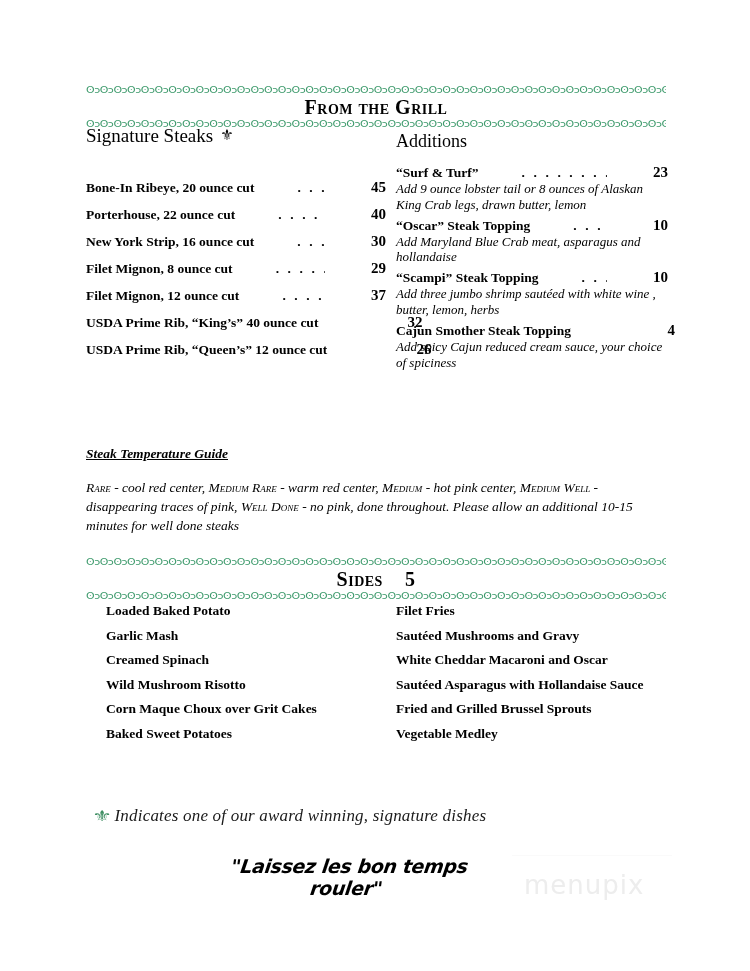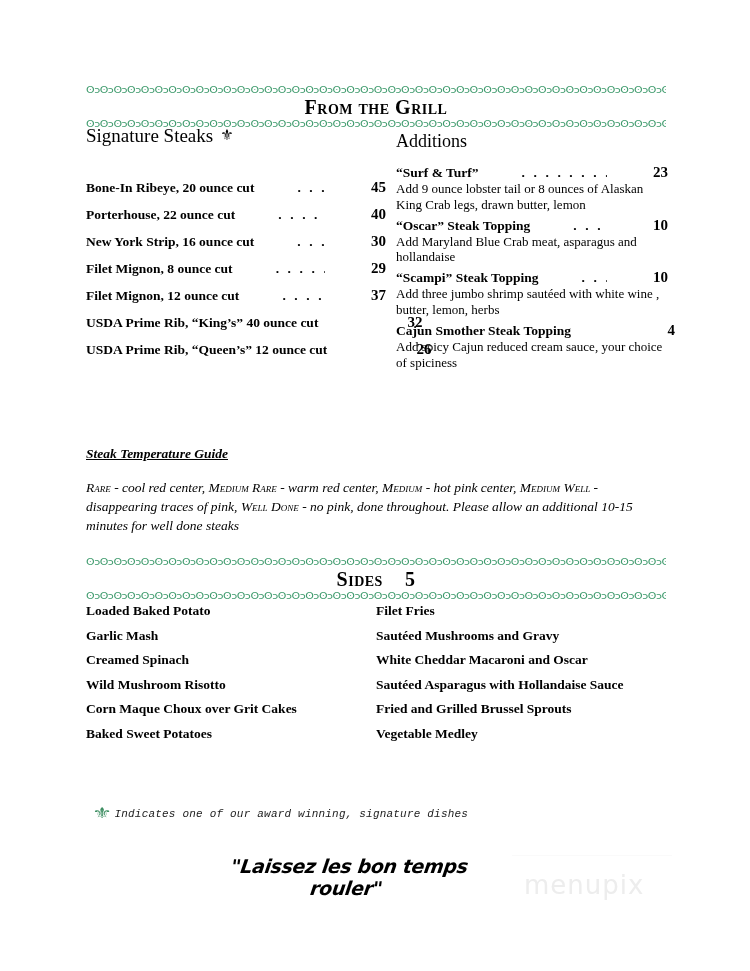--- a/index.html
+++ b/index.html
@@ -113,20 +113,21 @@
     font-size: 15px;
     font-weight: bold;
     text-align: right;
     min-width: 20px;
   }
 
   .steak-row { margin-bottom: 10px; }
 
   .add-row { margin-bottom: 0px; }
   .add-desc {
+    font-style: italic;
     font-size: 13px;
     font-weight: normal;
     line-height: 1.22;
     margin: 0 0 4px 0;
     white-space: normal;
   }
 
   
   .temp-guide {
     position: absolute;
@@ -142,21 +143,21 @@
     margin-bottom: 16px;
   }
   .temp-body {
     font-style: italic;
     font-size: 13.5px;
     line-height: 1.42;
   }
   .sc { font-variant: small-caps; }
 
   
-  .sides-col { position: absolute; }
+  .sides-col { position: absolute; margin-left: 20px; }
   #sides-left  { left: 86px;  top: 604px; width: 290px; }
   #sides-right { left: 376px; top: 604px; width: 300px; }
   .side-item {
     font-weight: bold;
     font-size: 13.5px;
     line-height: 1.0;
     margin-bottom: 11px;
     white-space: nowrap;
   }
 
@@ -170,23 +171,23 @@
   }
   .footnote-ornament {
     color: #3f8f63;
     font-size: 15px;
     line-height: 1;
     margin-right: 9px;
     transform: scaleX(1.5);
     transform-origin: left center;
   }
   .footnote-text {
-    font-family: Liberation Mono, monospace;
-    font-style: italic;
-    font-size: 11px;
+    font-family: Liberation Serif, serif;
+    font-style: italic;
+    font-size: 17px;
     letter-spacing: 0.2px;
     color: #1a1a1a;
   }
 
   .quote {
     position: absolute;
     left: 228px;
     top: 855px;
     width: 240px;
     text-align: center;

